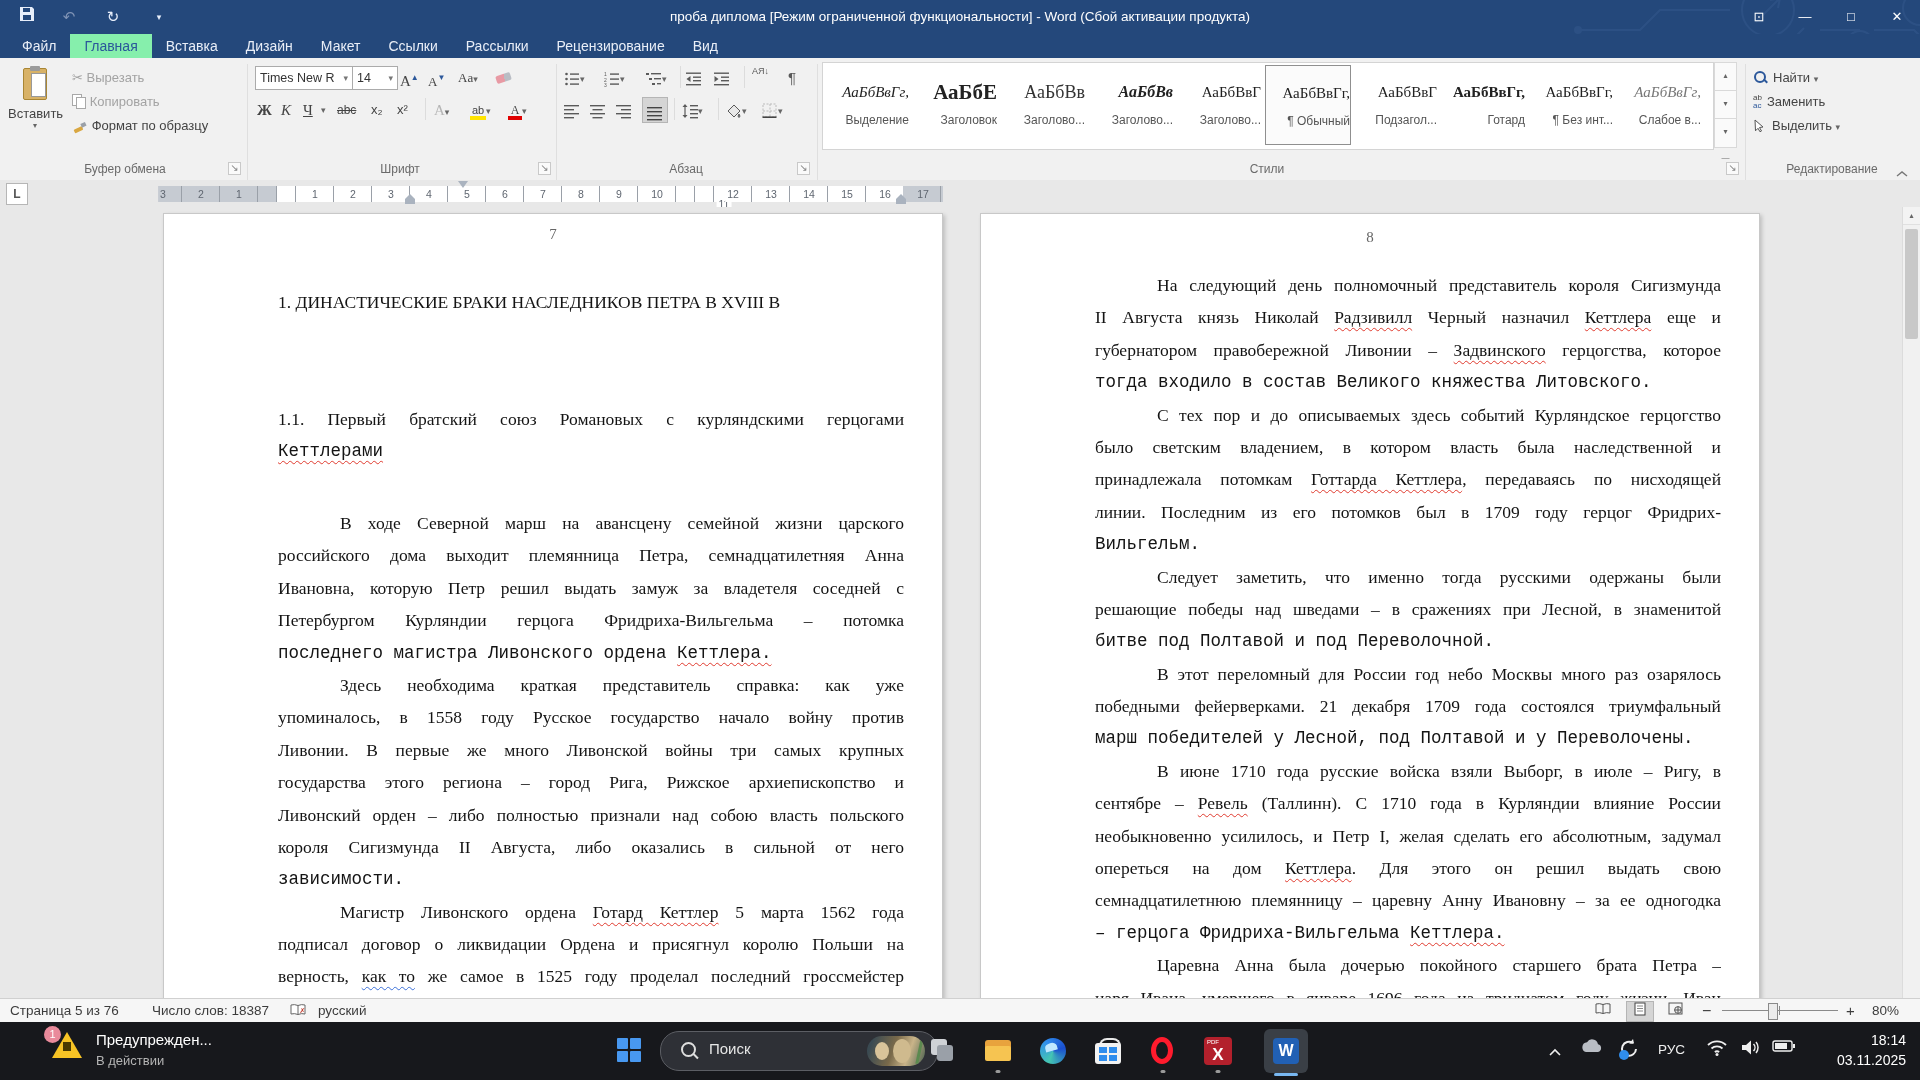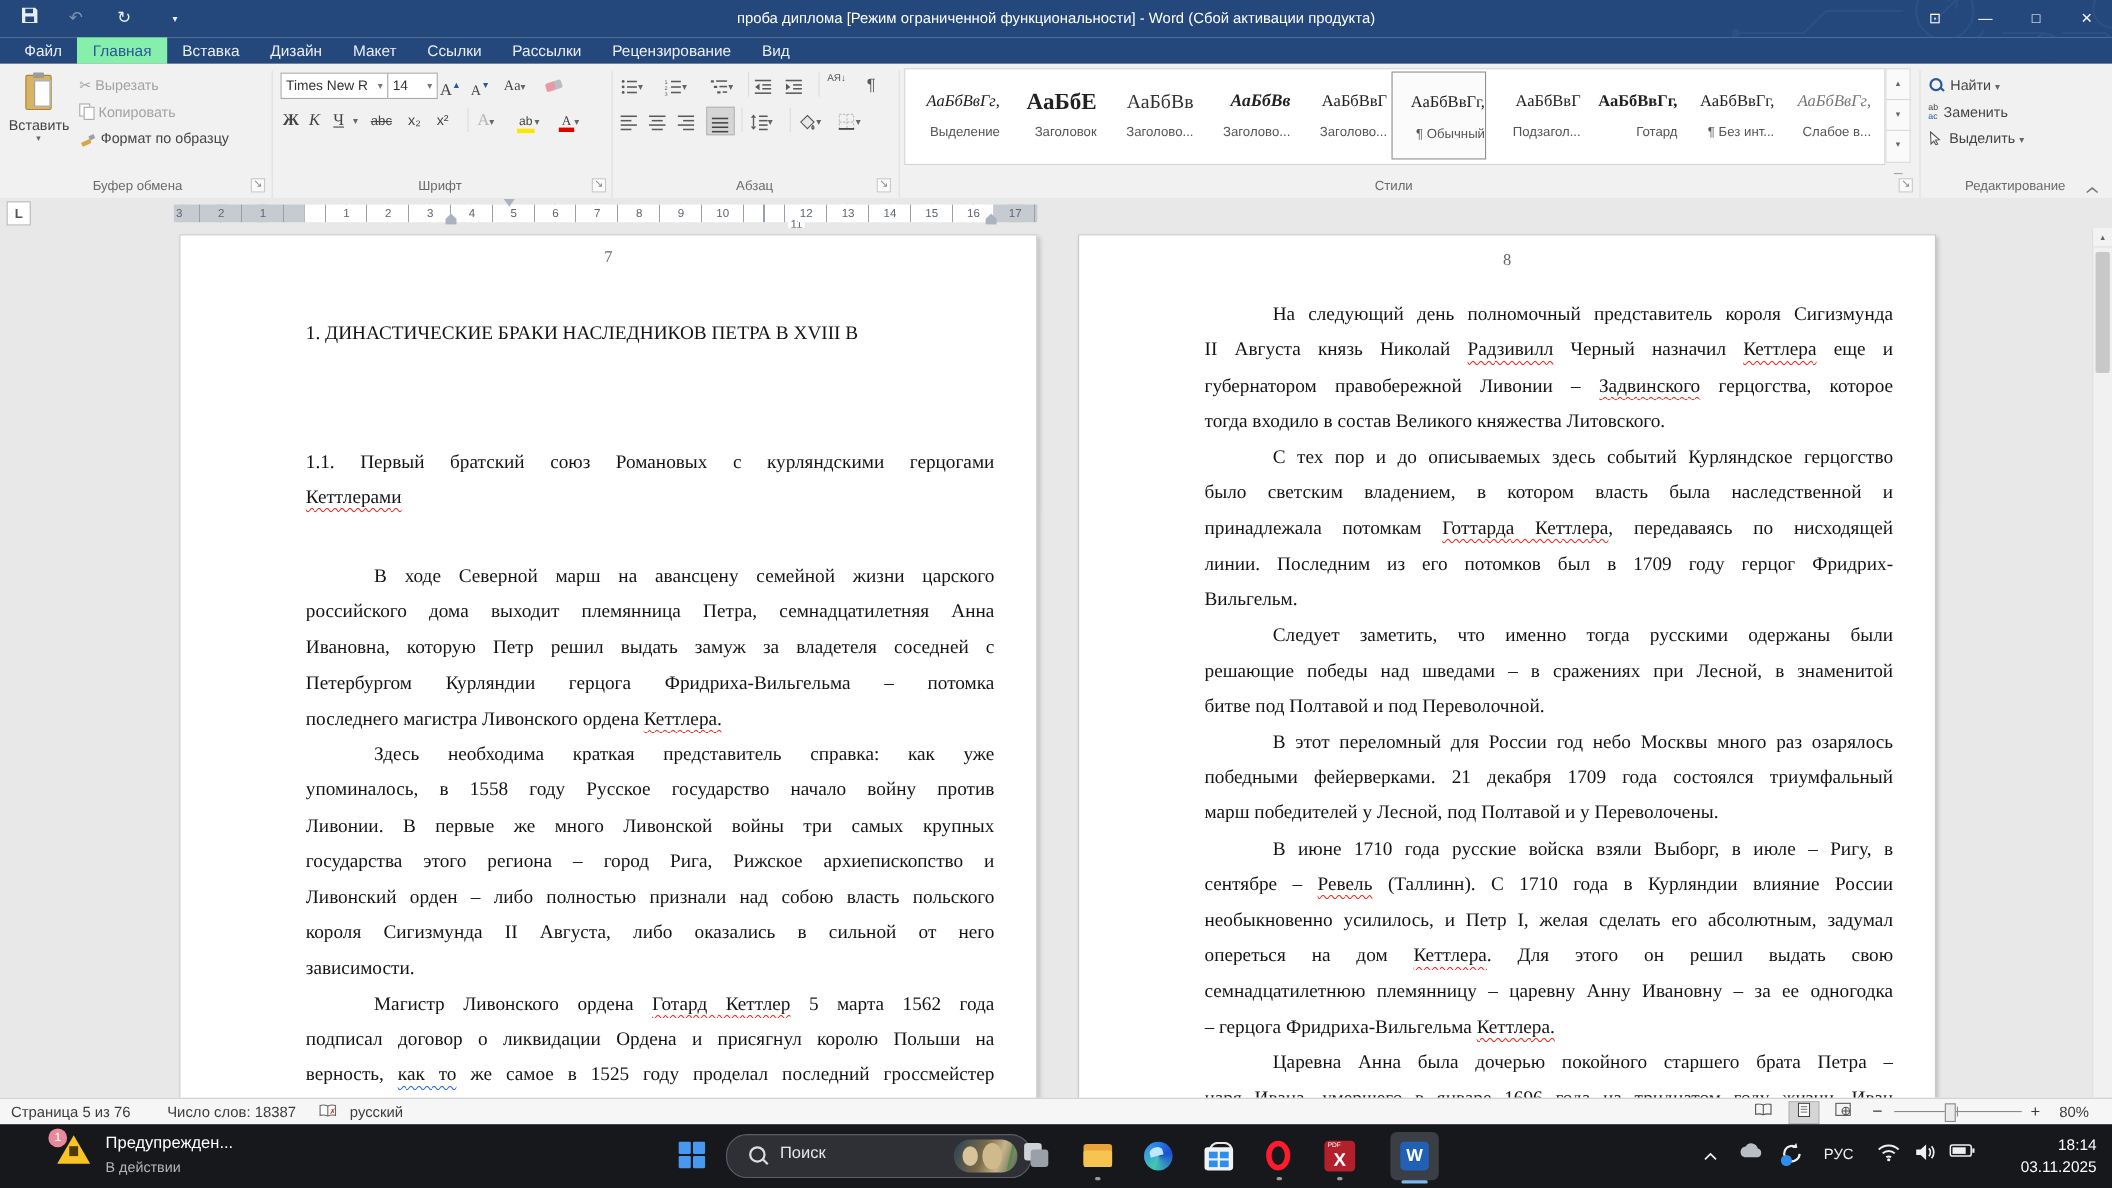--- a/index.html
+++ b/index.html
@@ -58,21 +58,21 @@
   .house{position:absolute;top:14px;width:10px;height:0;transform:translateX(-50%);}
   .house:before{content:"";position:absolute;left:0;top:0;width:0;height:0;border-left:5px solid transparent;border-right:5px solid transparent;border-bottom:5px solid #aab3bf;}
   .house:after{content:"";position:absolute;left:0;top:5px;width:10px;height:5px;background:#aab3bf;}
   
   #docarea{position:absolute;left:0;top:207px;width:1920px;height:791px;background:#e8e8e8;overflow:hidden;}
   .page{position:absolute;top:6px;width:778px;height:1103px;background:#fff;border:1px solid #c8c8c8;box-shadow:2px 2px 4px rgba(0,0,0,.18);}
   .pagenum{position:absolute;width:100%;text-align:center;font-family:"Liberation Serif",serif;font-size:15px;color:#666;}
   .ptext{position:absolute;left:114px;width:626px;font-family:"Liberation Serif",serif;color:#141414;}
   .dhead{font-size:17.5px;height:32.4px;line-height:32.4px;white-space:nowrap;}
   .dline{font-size:17.5px;height:32.4px;line-height:32.4px;text-align:justify;text-align-last:justify;overflow:hidden;}
-  .dline.end{text-align-last:left;}
+  .dline.end{text-align-last:left;font-family:Liberation Mono, monospace;}
   .dline.ind{text-indent:62px;}
   .sq-red{text-decoration:underline wavy #e03b2f 1px;text-underline-offset:4px;}
   .sq-blue{text-decoration:underline wavy #3a6fd8 1px;text-underline-offset:4px;}
   #vscroll{position:absolute;right:0;top:0;width:17px;height:791px;background:#f1f1f1;border-left:1px solid #dcdcdc;}
   
   #statusbar{position:absolute;left:0;top:998px;width:1920px;height:24px;background:#f6f6f6;border-top:1px solid #d0d0d0;font-size:13.5px;color:#3c3c3c;}
   .stitem{position:absolute;top:0;height:37px;line-height:23px;white-space:nowrap;}
   .viewic{position:absolute;top:2px;width:26px;height:19px;text-align:center;line-height:19px;}
   
   #taskbar{position:absolute;left:0;top:1022px;width:1920px;height:58px;background:#17181c;color:#fff;}

